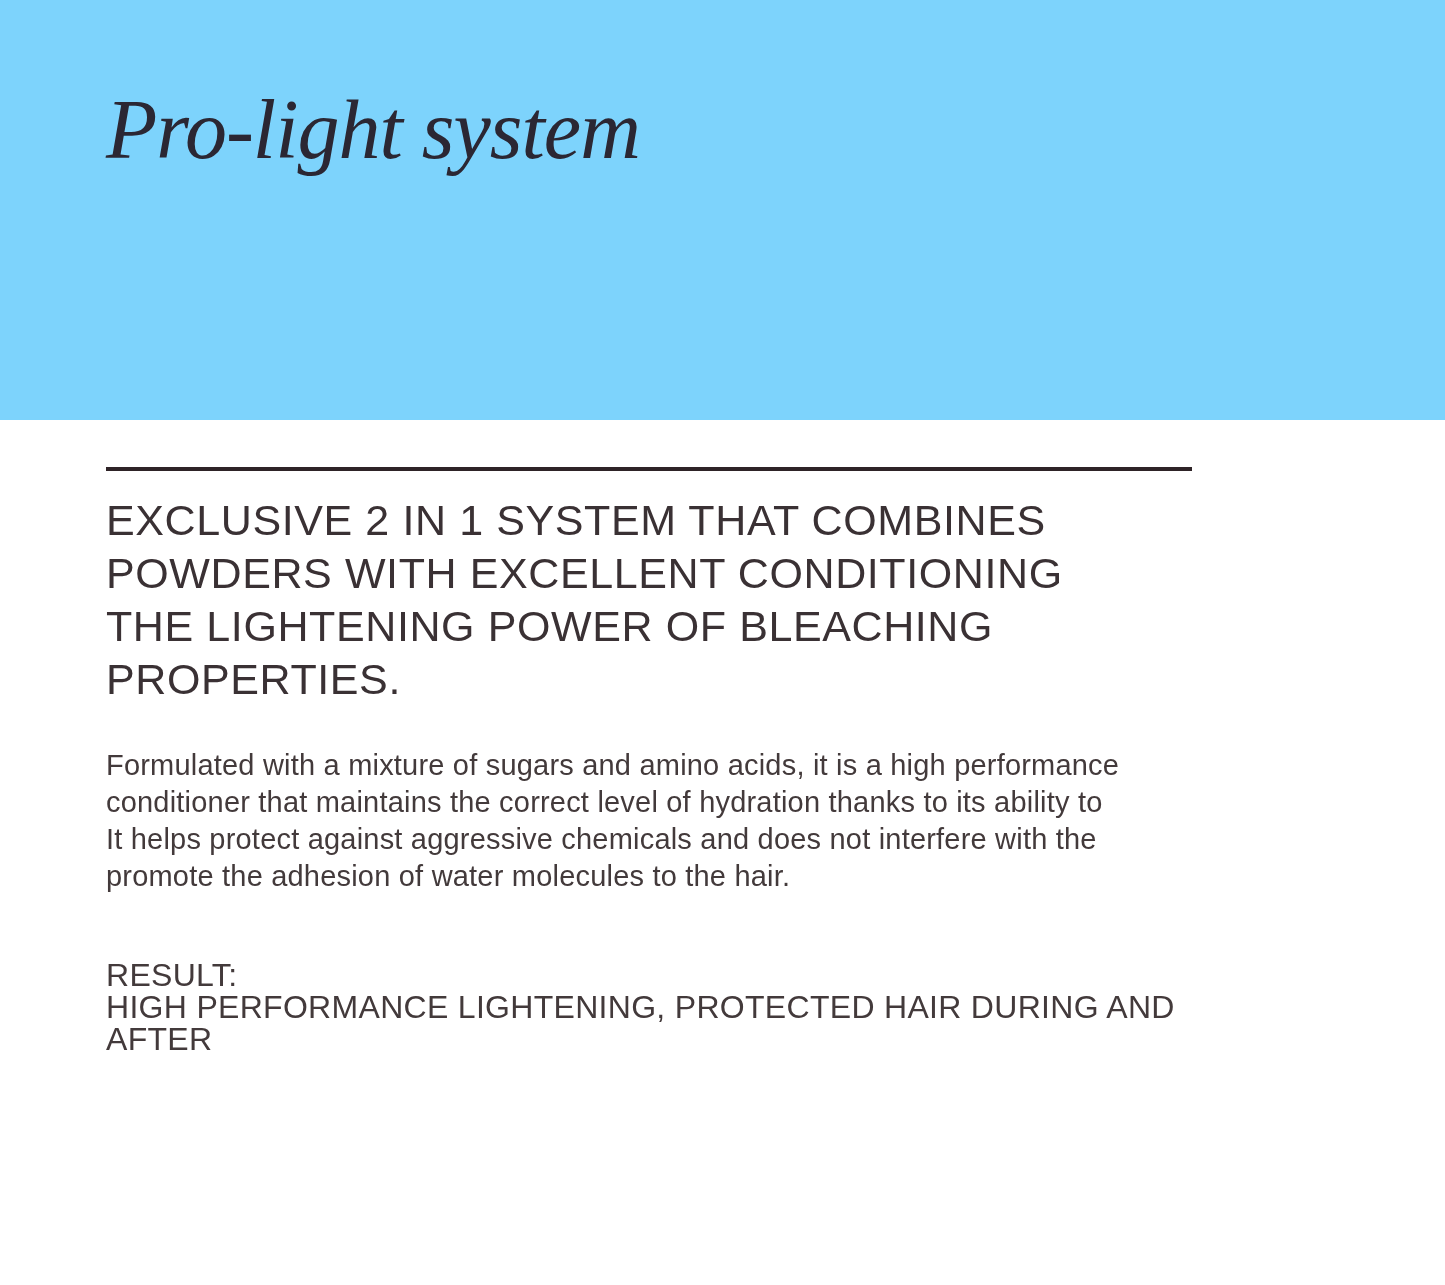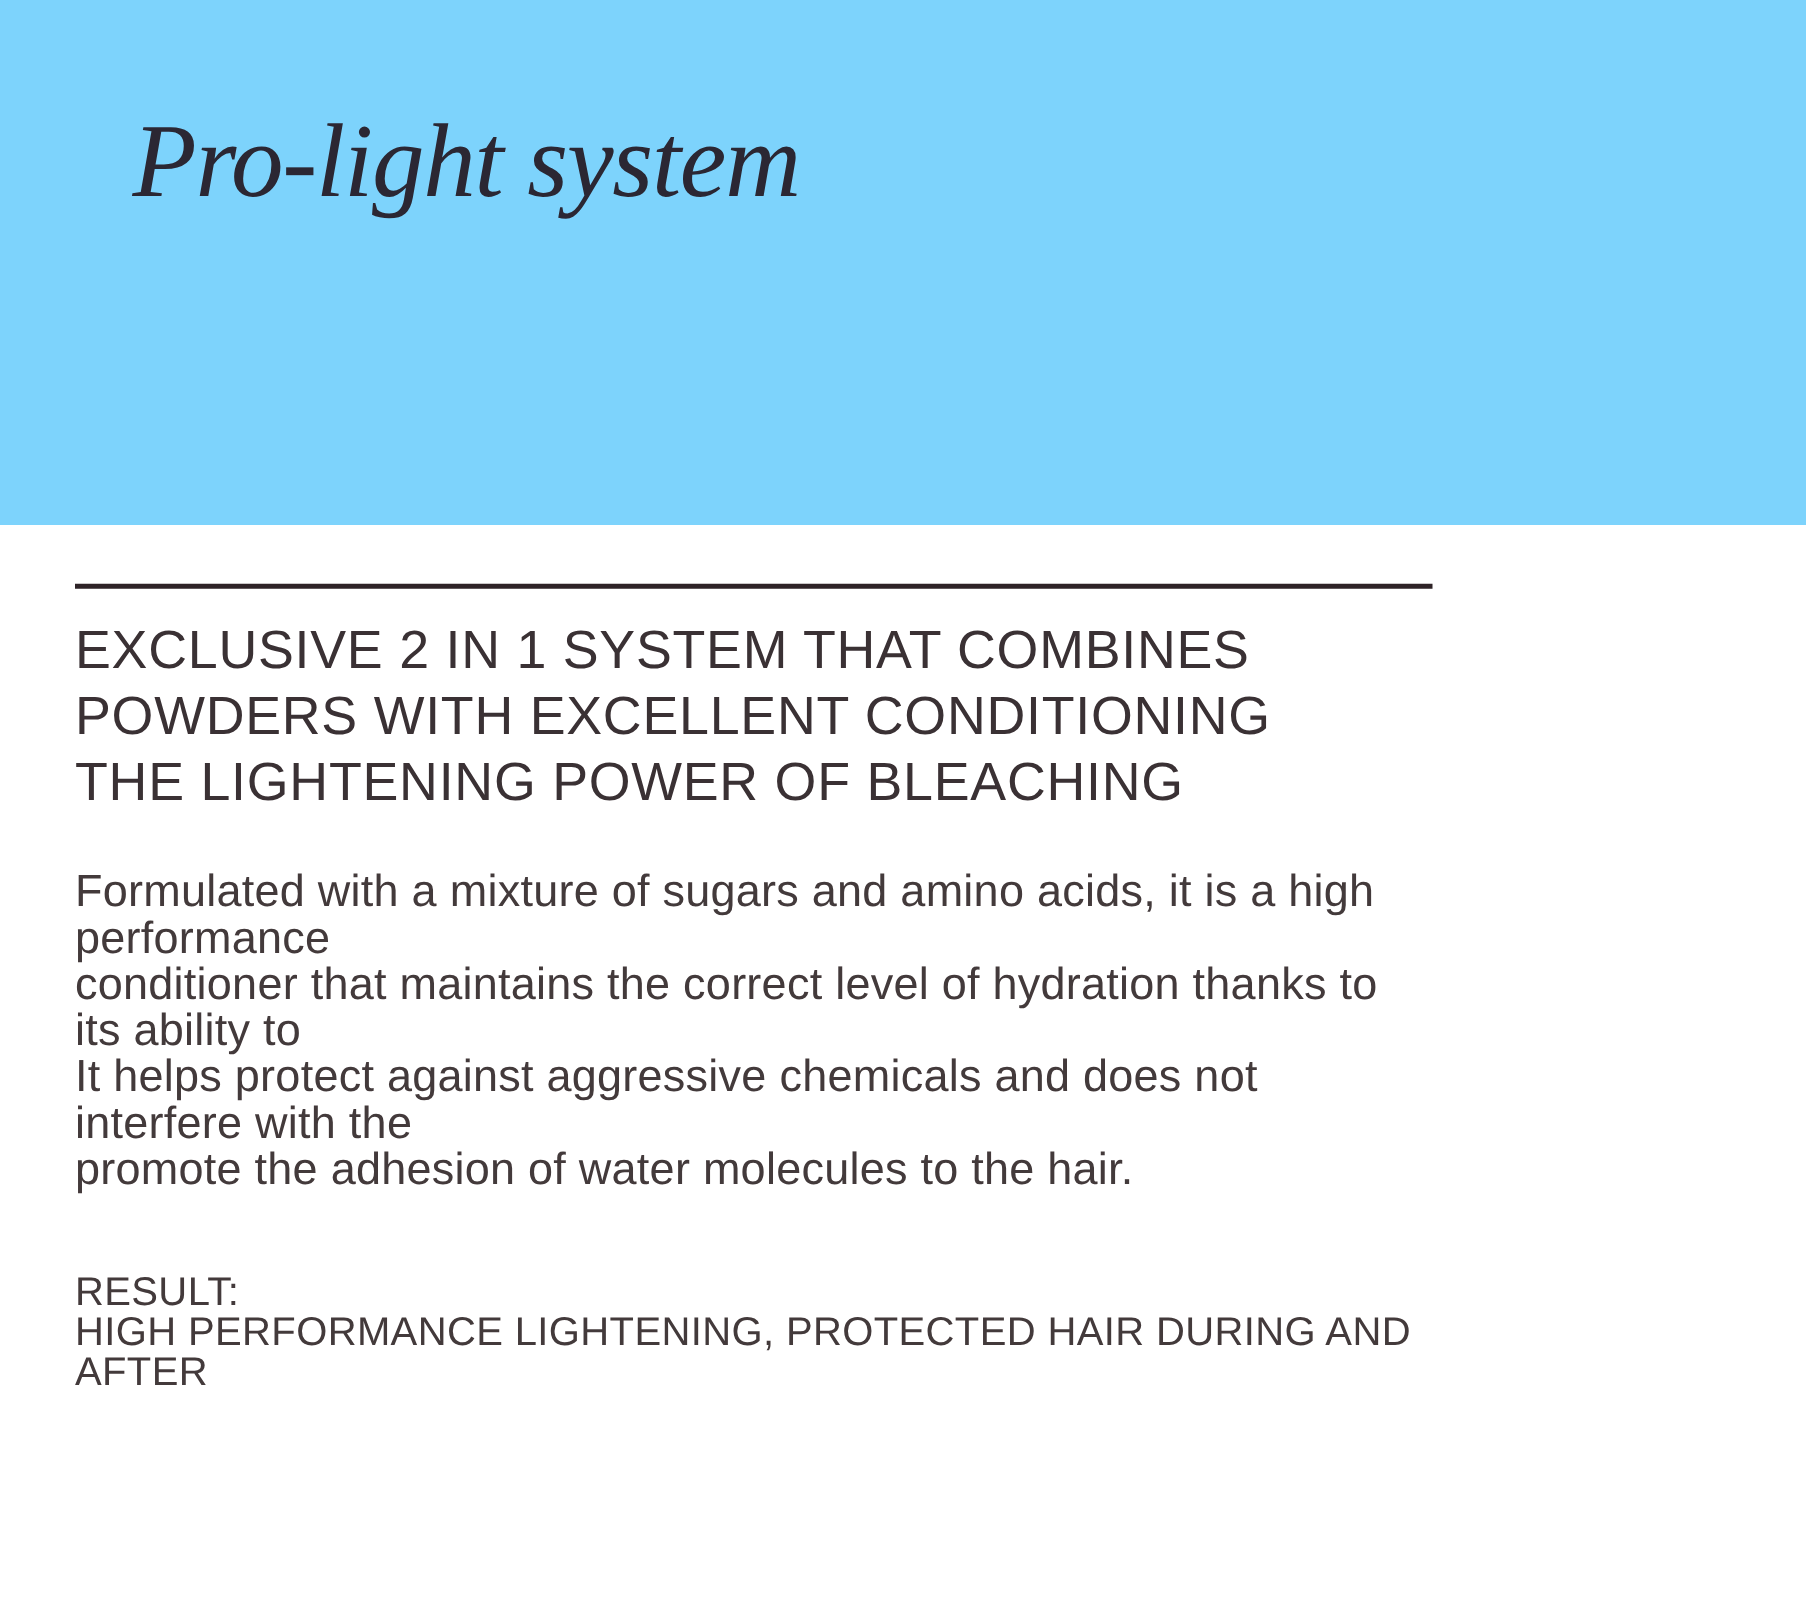--- a/index.html
+++ b/index.html
@@ -20,42 +20,42 @@
     padding: 86px 0 0 106px;
     font-family: "Liberation Serif", serif;
     font-style: italic;
     font-weight: normal;
     font-size: 84px;
     line-height: 1.05;
     letter-spacing: -1px;
     color: #2b2733;
   }
   .content {
-    margin-left: 60px;
+    margin-left: 106px;
     width: 1086px;
   }
   .rule {
     border: none;
     margin: 47px 0 0 0;
     width: 1086px;
     height: 4px;
     background: #2e2327;
   }
   .heading {
     margin: 23px 0 0 0;
     font-size: 43px;
     font-weight: 300;
     line-height: 53px;
     letter-spacing: 0.6px;
     color: #3a3134;
   }
   .heading .line, .bodytext .line, .result .line { display: block; }
   .bodytext {
     margin: 41px 0 0 0;
-    font-size: 36px;
+    font-size: 29px;
     font-weight: 300;
     line-height: 37px;
     letter-spacing: 0.2px;
     color: #433a3b;
   }
   .result {
     margin: 64px 0 0 0;
     font-size: 32px;
     font-weight: 300;
     line-height: 32px;
@@ -71,20 +71,21 @@
 </header>
 
 <main class="content">
 
   <hr class="rule">
 
   <h2 class="heading">
     <span class="line">EXCLUSIVE 2 IN 1 SYSTEM THAT COMBINES</span>
     <span class="line">POWDERS WITH EXCELLENT CONDITIONING</span>
     <span class="line">THE LIGHTENING POWER OF BLEACHING</span>
+    <span class="line">PROPERTIES.</span>
   </h2>
 
   <p class="bodytext">
     <span class="line">Formulated with a mixture of sugars and amino acids, it is a high performance</span>
     <span class="line">conditioner that maintains the correct level of hydration thanks to its ability to</span>
     <span class="line">It helps protect against aggressive chemicals and does not interfere with the</span>
     <span class="line">promote the adhesion of water molecules to the hair.</span>
   </p>
 
   <p class="result">

